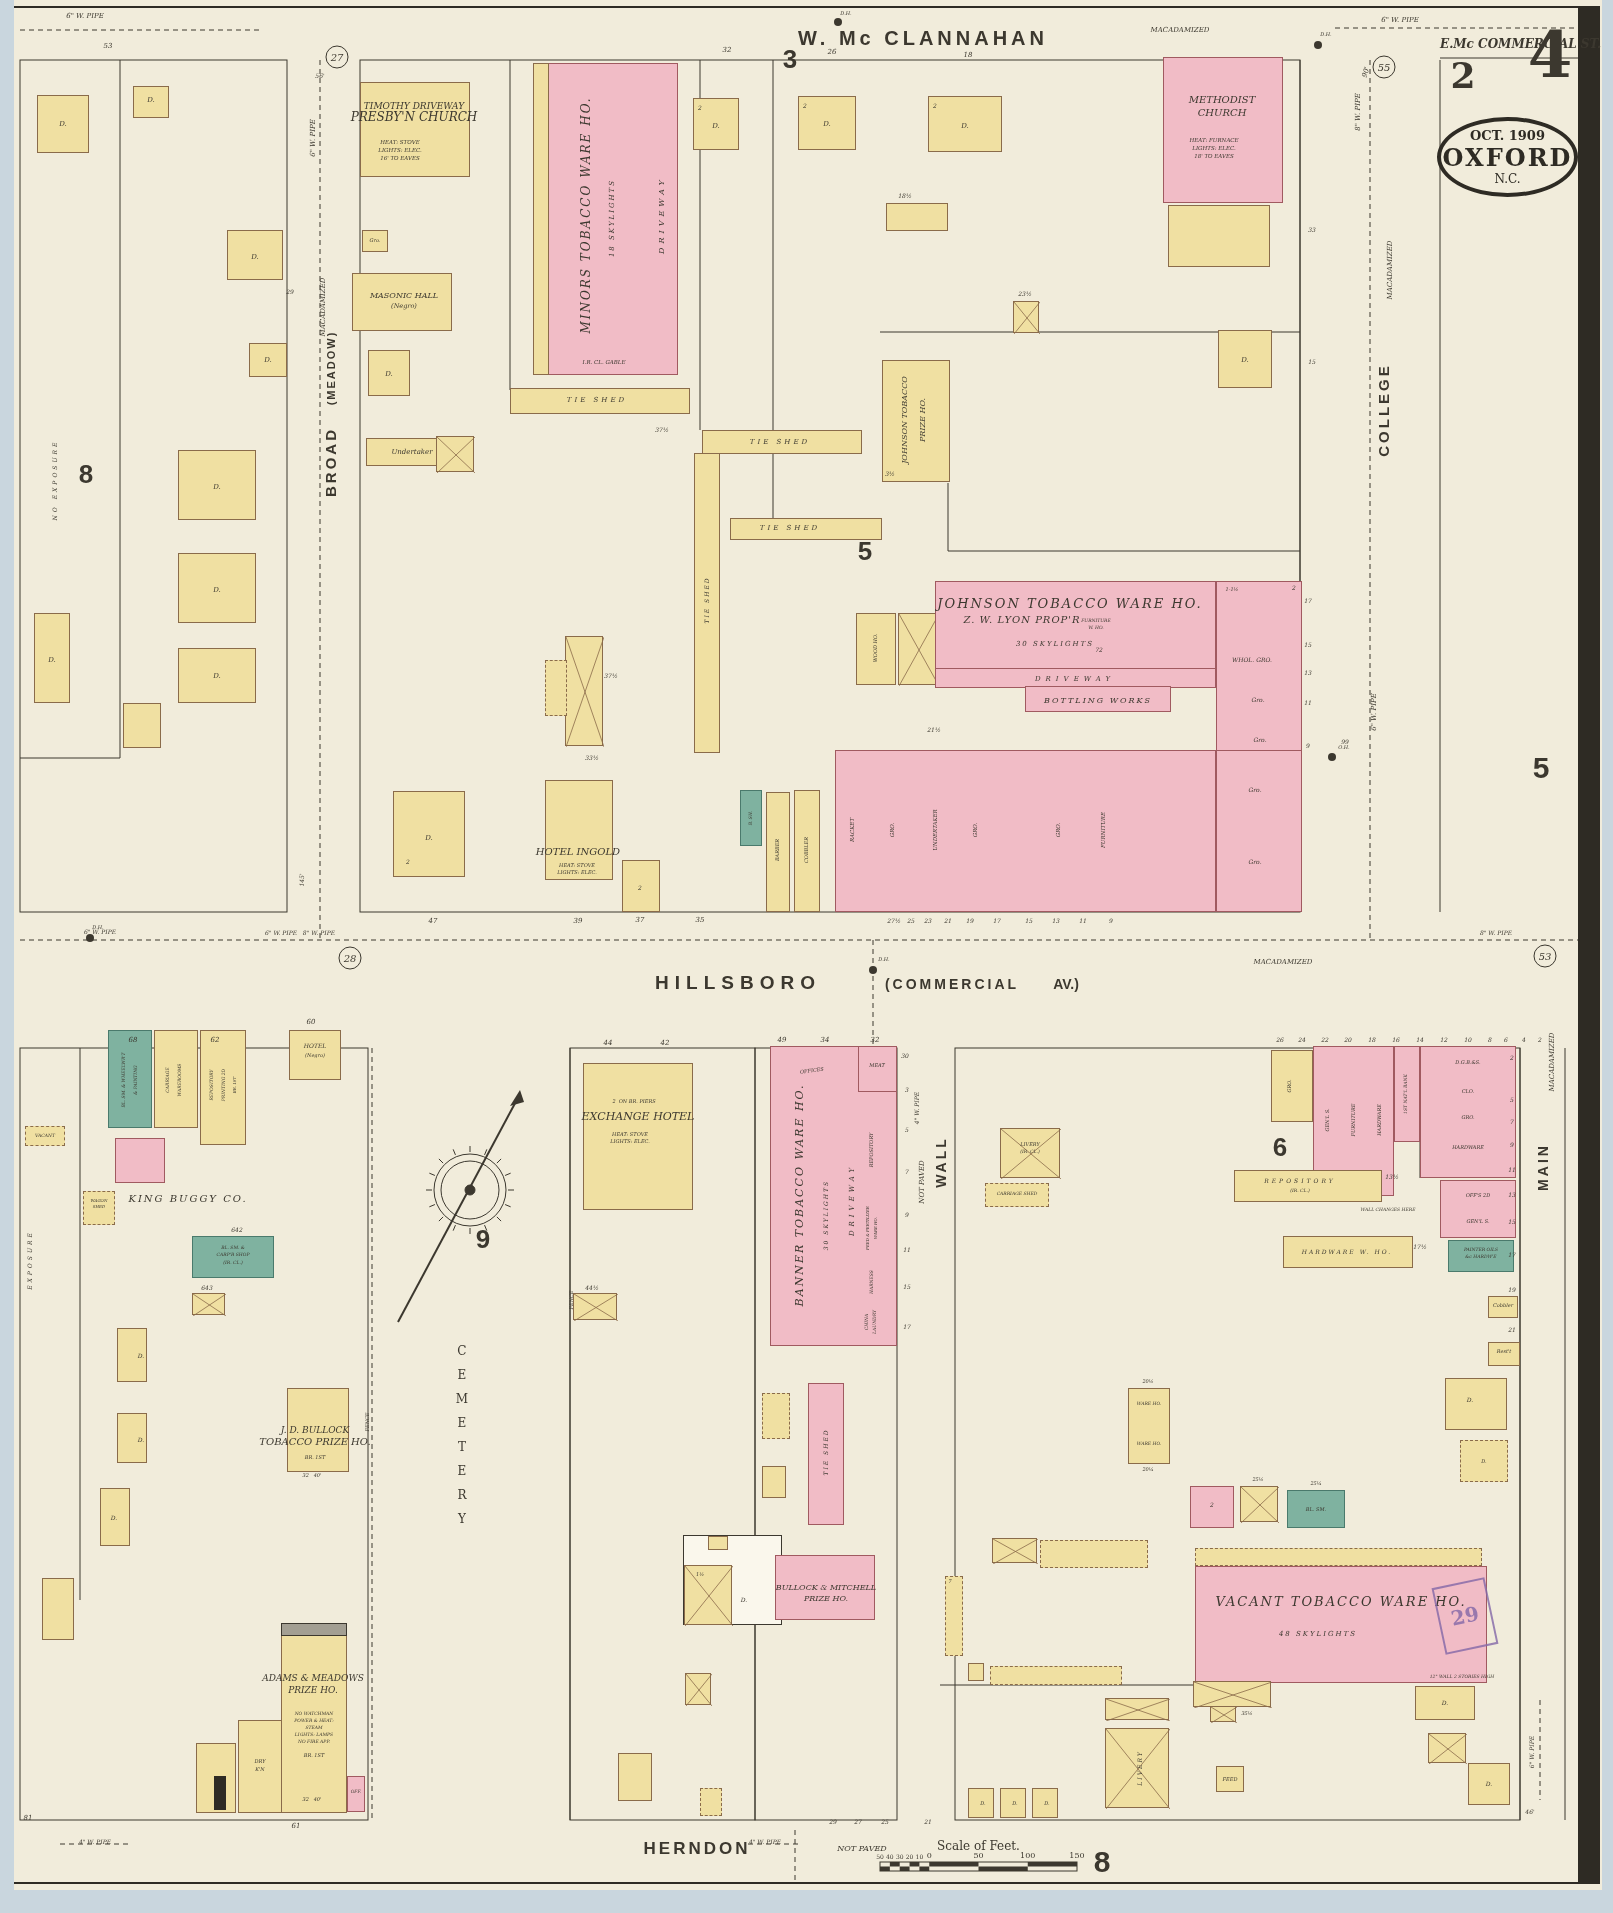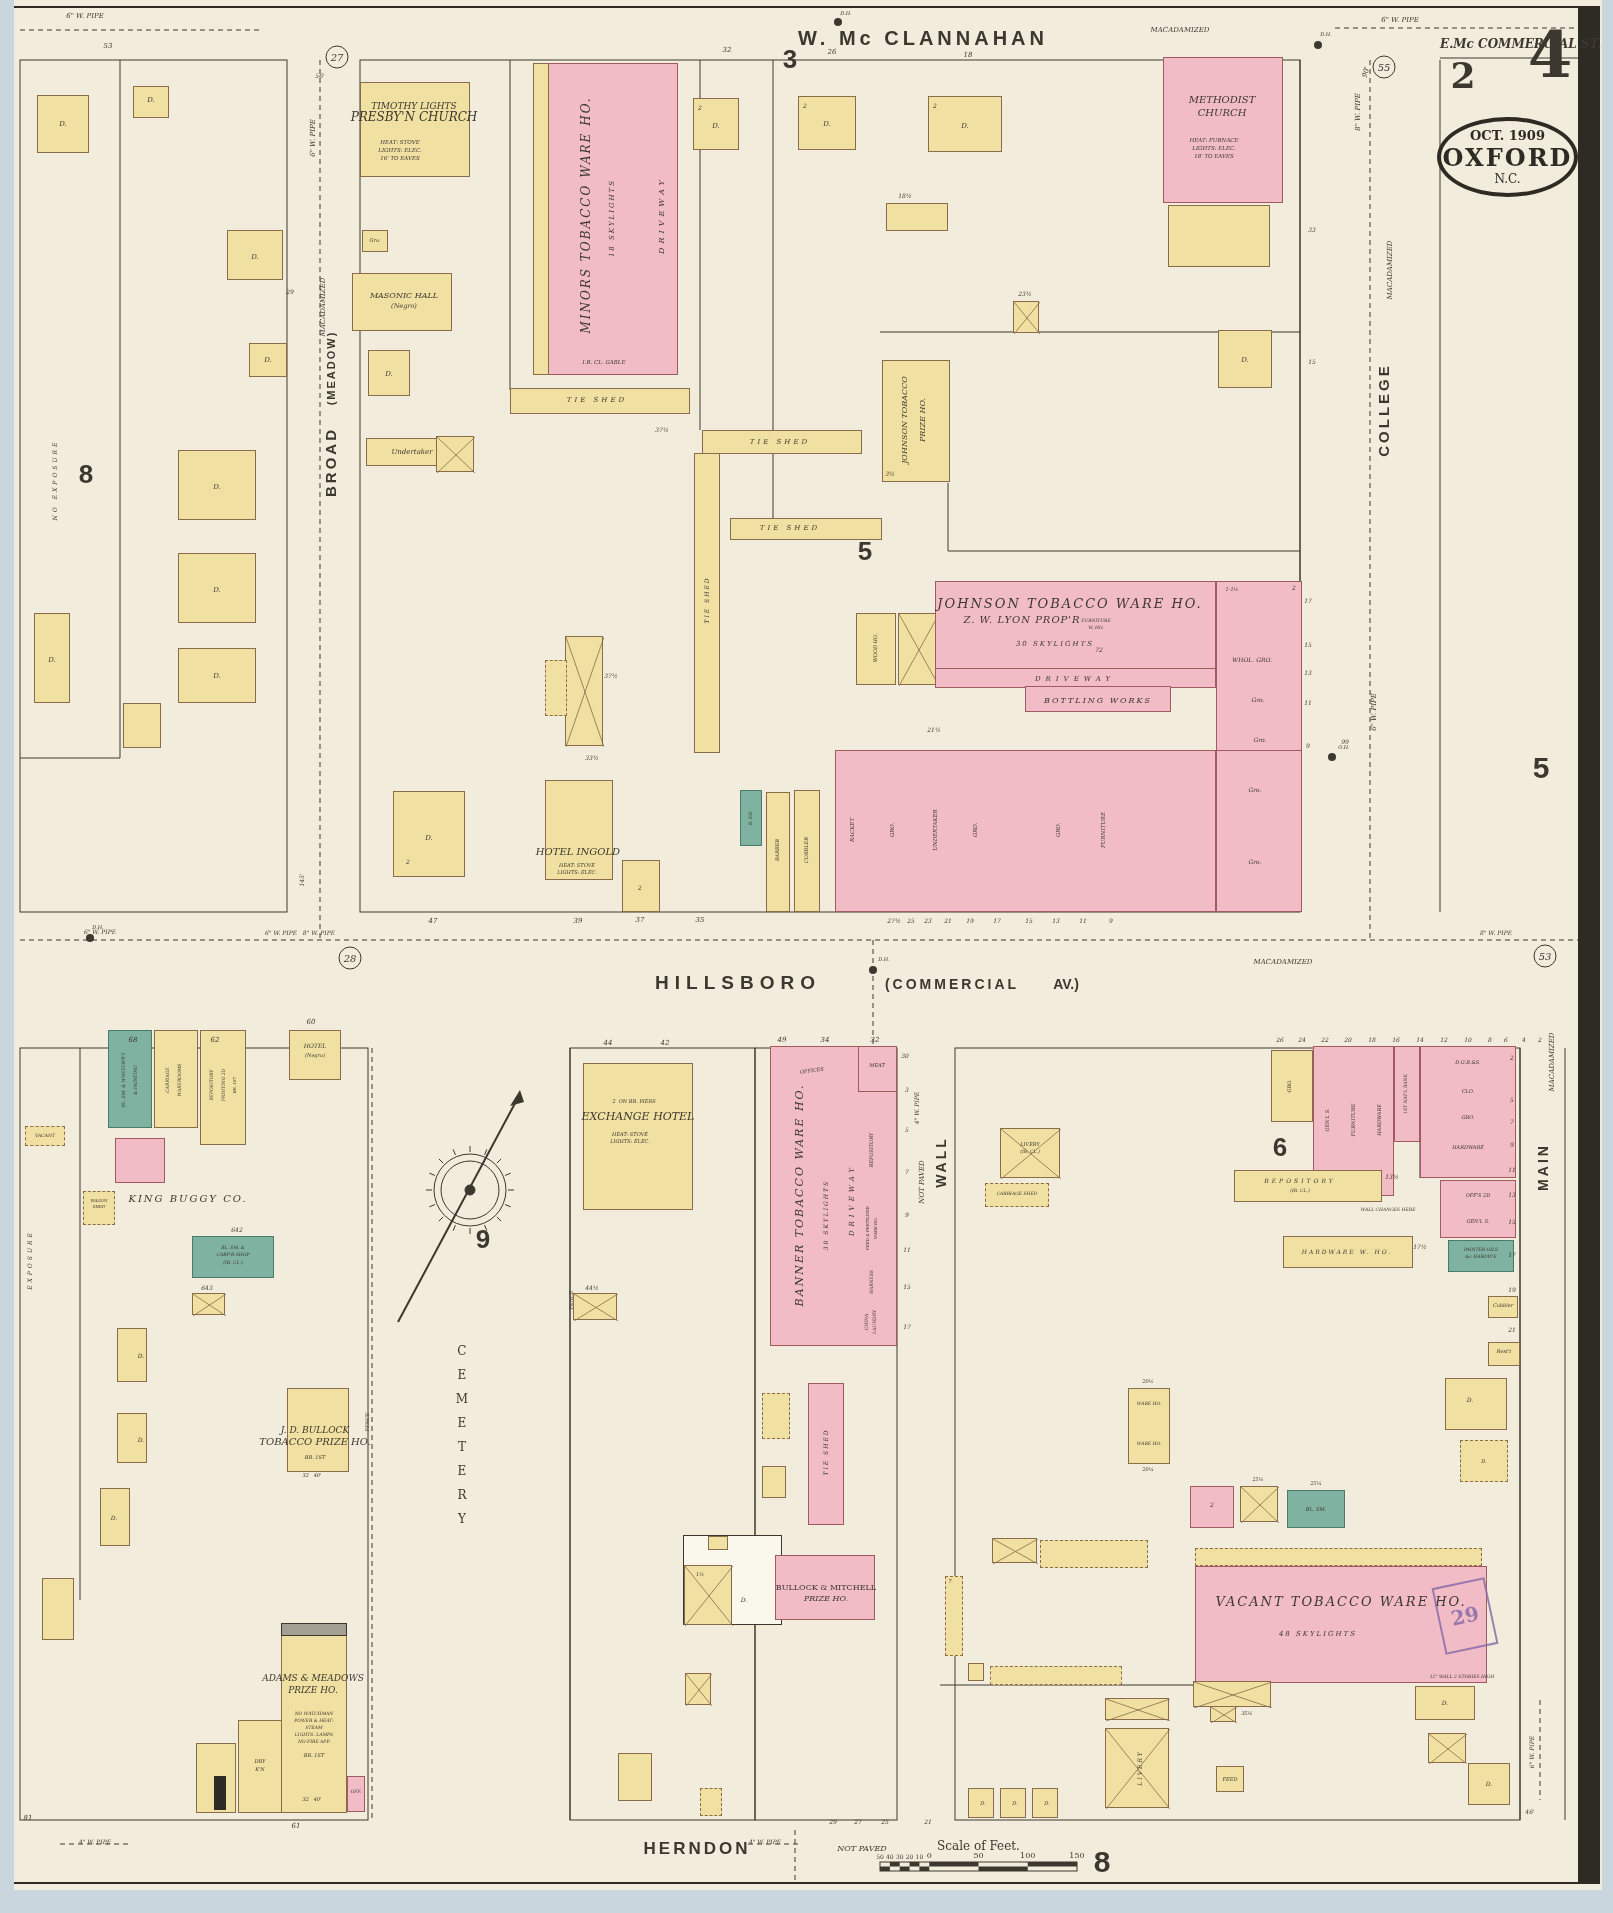--- a/index.html
+++ b/index.html
@@ -382,21 +382,21 @@
       <div class="lbl" style="left: 1366px; top: 72px; font-size: 7px; transform: translate(-50%, -50%) rotate(-75deg); font-style: italic;">90'</div>
       <div class="lbl" style="left: 55px; top: 480px; font-size: 6px; transform: translate(-50%, -50%) rotate(-90deg); font-style: italic; letter-spacing: 3px;">NO EXPOSURE</div>
       <div class="lbl" style="left: 30px; top: 1260px; font-size: 6px; transform: translate(-50%, -50%) rotate(-90deg); font-style: italic; letter-spacing: 3px;">EXPOSURE</div>
       <div class="lbl" style="left: 108px; top: 46px; font-size: 7px; transform: translate(-50%, -50%); font-style: italic;">53</div>
       <div class="lbl" style="left: 320px; top: 76px; font-size: 6px; transform: translate(-50%, -50%); font-style: italic;">56'</div>
       <div class="lbl" style="left: 290px; top: 292px; font-size: 6px; transform: translate(-50%, -50%); font-style: italic;">29</div>
       <div class="lbl" style="left: 727px; top: 50px; font-size: 7px; transform: translate(-50%, -50%); font-style: italic;">32</div>
       <div class="lbl" style="left: 832px; top: 52px; font-size: 7px; transform: translate(-50%, -50%); font-style: italic;">26</div>
       <div class="lbl" style="left: 968px; top: 55px; font-size: 7px; transform: translate(-50%, -50%); font-style: italic;">18</div>
       <div class="lbl" style="left: 302px; top: 880px; font-size: 6px; transform: translate(-50%, -50%) rotate(-90deg); font-style: italic;">145'</div>
-      <div class="lbl" style="left: 414px; top: 106px; font-size: 9px; transform: translate(-50%, -50%); font-style: italic;">TIMOTHY LIGHTS</div>
+      <div class="lbl" style="left: 414px; top: 106px; font-size: 9px; transform: translate(-50%, -50%); font-style: italic;">TIMOTHY DRIVEWAY</div>
       <div class="lbl" style="left: 414px; top: 118px; font-size: 12px; transform: translate(-50%, -50%); font-style: italic;">PRESBY'N CHURCH</div>
       <div class="lbl" style="left: 400px; top: 142px; font-size: 5.5px; transform: translate(-50%, -50%); font-style: italic;">HEAT: STOVE</div>
       <div class="lbl" style="left: 400px; top: 150px; font-size: 5.5px; transform: translate(-50%, -50%); font-style: italic;">LIGHTS: ELEC.</div>
       <div class="lbl" style="left: 400px; top: 158px; font-size: 5.5px; transform: translate(-50%, -50%); font-style: italic;">16' TO EAVES</div>
       <div class="lbl" style="left: 375px; top: 241px; font-size: 5px; transform: translate(-50%, -50%); font-style: italic;">Gro.</div>
       <div class="lbl" style="left: 404px; top: 296px; font-size: 8px; transform: translate(-50%, -50%); font-style: italic;">MASONIC HALL</div>
       <div class="lbl" style="left: 404px; top: 307px; font-size: 6.5px; transform: translate(-50%, -50%); font-style: italic;">(Negro)</div>
       <div class="lbl" style="left: 587px; top: 215px; font-size: 12px; transform: translate(-50%, -50%) rotate(-90deg); font-style: italic; letter-spacing: 2px;">MINORS TOBACCO WARE HO.</div>
       <div class="lbl" style="left: 612px; top: 218px; font-size: 7px; transform: translate(-50%, -50%) rotate(-90deg); font-style: italic; letter-spacing: 2px;">18 SKYLIGHTS</div>
       <div class="lbl" style="left: 662px; top: 215px; font-size: 8px; transform: translate(-50%, -50%) rotate(-90deg); font-style: italic; letter-spacing: 4px;">DRIVEWAY</div>
@@ -562,21 +562,21 @@
       <div class="lbl" style="left: 800px; top: 1195px; font-size: 11px; transform: translate(-50%, -50%) rotate(-90deg); font-style: italic; letter-spacing: 2px;">BANNER TOBACCO WARE HO.</div>
       <div class="lbl" style="left: 826px; top: 1215px; font-size: 6px; transform: translate(-50%, -50%) rotate(-90deg); font-style: italic; letter-spacing: 2px;">30 SKYLIGHTS</div>
       <div class="lbl" style="left: 852px; top: 1200px; font-size: 7px; transform: translate(-50%, -50%) rotate(-90deg); font-style: italic; letter-spacing: 4px;">DRIVEWAY</div>
       <div class="lbl" style="left: 872px; top: 1150px; font-size: 5px; transform: translate(-50%, -50%) rotate(-90deg); font-style: italic;">REPOSITORY</div>
       <div class="lbl" style="left: 868px; top: 1228px; font-size: 4px; transform: translate(-50%, -50%) rotate(-90deg); font-style: italic;">FEED &amp; FERTILIZER</div>
       <div class="lbl" style="left: 876px; top: 1228px; font-size: 4px; transform: translate(-50%, -50%) rotate(-90deg); font-style: italic;">WARE HO.</div>
       <div class="lbl" style="left: 872px; top: 1282px; font-size: 4.5px; transform: translate(-50%, -50%) rotate(-90deg); font-style: italic;">HARNESS</div>
       <div class="lbl" style="left: 867px; top: 1322px; font-size: 4.5px; transform: translate(-50%, -50%) rotate(-90deg); font-style: italic;">CHINA</div>
       <div class="lbl" style="left: 875px; top: 1322px; font-size: 4.5px; transform: translate(-50%, -50%) rotate(-90deg); font-style: italic;">LAUNDRY</div>
       <div class="lbl" style="left: 826px; top: 1452px; font-size: 6px; transform: translate(-50%, -50%) rotate(-90deg); font-style: italic; letter-spacing: 2px;">TIE SHED</div>
-      <div class="lbl" style="left: 826px; top: 1588px; font-size: 8px; transform: translate(-50%, -50%); ">BULLOCK &amp; MITCHELL</div>
+      <div class="lbl" style="left: 826px; top: 1588px; font-size: 8px; transform: translate(-50%, -50%); font-style: italic;">BULLOCK &amp; MITCHELL</div>
       <div class="lbl" style="left: 826px; top: 1599px; font-size: 8px; transform: translate(-50%, -50%); font-style: italic;">PRIZE HO.</div>
       <div class="lbl" style="left: 700px; top: 1575px; font-size: 5px; transform: translate(-50%, -50%); font-style: italic;">1½</div>
       <div class="lbl" style="left: 744px; top: 1600px; font-size: 6px; transform: translate(-50%, -50%); font-style: italic;">D.</div>
       <div class="lbl" style="left: 1148px; top: 1382px; font-size: 5px; transform: translate(-50%, -50%); font-style: italic;">20½</div>
       <div class="lbl" style="left: 1149px; top: 1404px; font-size: 4.5px; transform: translate(-50%, -50%); font-style: italic;">WARE HO.</div>
       <div class="lbl" style="left: 1149px; top: 1444px; font-size: 4.5px; transform: translate(-50%, -50%); font-style: italic;">WARE HO.</div>
       <div class="lbl" style="left: 1148px; top: 1470px; font-size: 5px; transform: translate(-50%, -50%); font-style: italic;">20¼</div>
       <div class="lbl" style="left: 1030px; top: 1145px; font-size: 5px; transform: translate(-50%, -50%); font-style: italic;">LIVERY</div>
       <div class="lbl" style="left: 1030px; top: 1152px; font-size: 4.5px; transform: translate(-50%, -50%); font-style: italic;">(IR. CL.)</div>
       <div class="lbl" style="left: 1017px; top: 1194px; font-size: 4.5px; transform: translate(-50%, -50%); font-style: italic;">CARRIAGE SHED</div>

